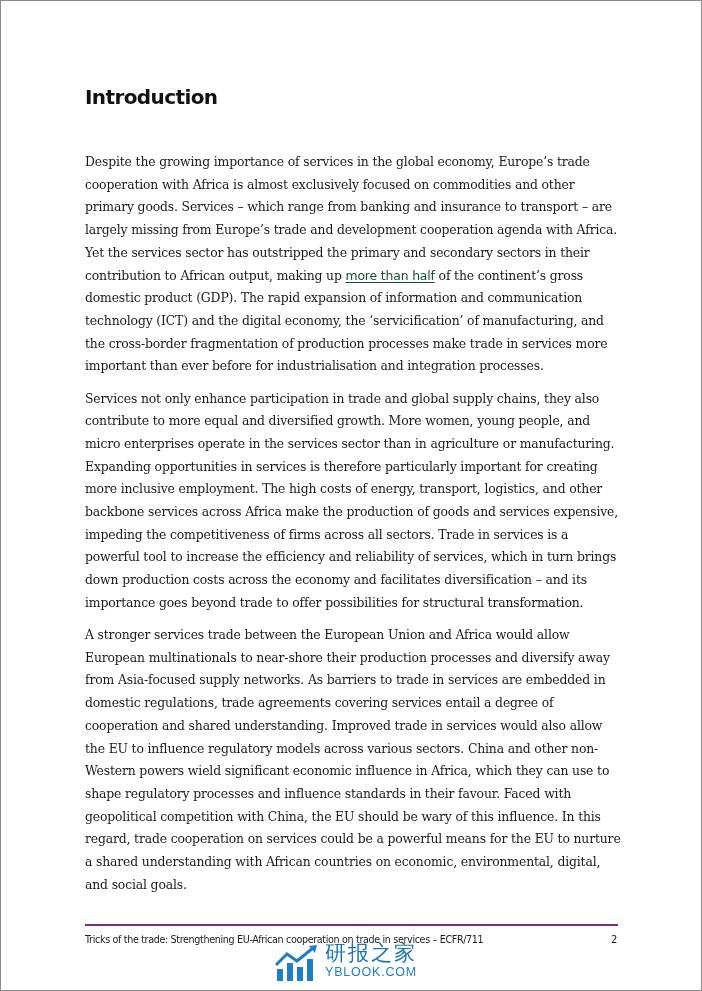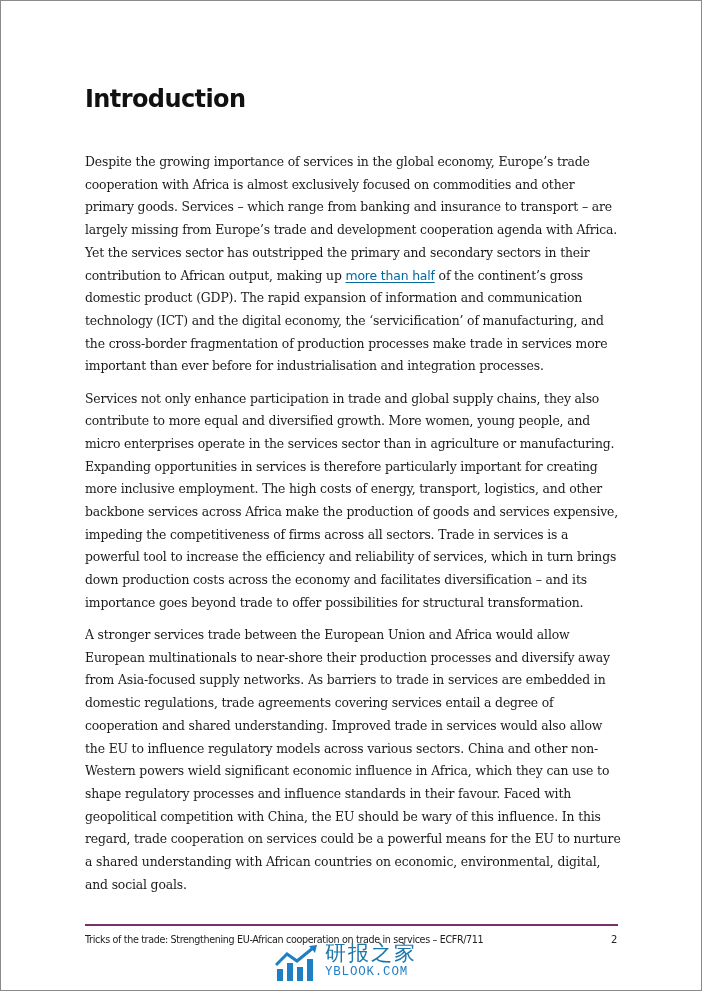--- a/index.html
+++ b/index.html
@@ -4,32 +4,32 @@
   <style>
     html, body { margin: 0; padding: 0; background: #ffffff; }
     body { width: 702px; height: 991px; position: relative; overflow: hidden; }
     .page {
       position: absolute; left: 0; top: 0; width: 700px; height: 989px;
       border: 1px solid #8a8a8a; border-bottom: 2px solid #8a8a8a; background: #fff;
     }
     .heading {
       position: absolute; left: 84px; top: 84px;
       font-family: "DejaVu Sans", sans-serif; font-weight: bold;
-      font-size: 24px; letter-spacing: -0.6px; color: #111;
+      font-size: 20px; letter-spacing: -0.6px; color: #111;
       margin: 0;
     }
     .body {
       position: absolute; left: 84px; top: 150px; width: 540px;
       font-family: "DejaVu Serif", serif; font-size: 12.4px;
       line-height: 22.7px; color: #1a1a1a; letter-spacing: -0.15px;
     }
     .body p { margin: 0 0 9.5px 0; }
     .link {
       font-family: "DejaVu Sans", sans-serif; font-size: 12.4px;
-      color: #0369a1; text-decoration: underline; text-underline-offset: 2px;
+      color: #14532d; text-decoration: underline; text-underline-offset: 2px;
     }
     .rule {
       position: absolute; left: 84px; top: 923px; width: 533px; height: 2px;
       background: #7a2f6e;
     }
     .footer-text {
       position: absolute; left: 84px; top: 933px;
       font-family: "DejaVu Sans", sans-serif; font-size: 9.6px; color: #222;
       letter-spacing: -0.35px;
     }
@@ -41,21 +41,21 @@
       position: absolute; left: 274px; top: 942px; width: 160px; height: 40px;
     }
     .wm-logo { position: absolute; left: 0; top: 2px; width: 44px; height: 36px; }
     .wm-cn {
       position: absolute; left: 50px; top: -4px;
       font-family: "DejaVu Sans", sans-serif; font-size: 21px; color: #0369a1;
       letter-spacing: 2px; white-space: nowrap; opacity: 0.9;
     }
     .wm-en {
       position: absolute; left: 50px; top: 22px;
-      font-family: Liberation Mono, monospace; font-size: 12.5px; color: #1f7fc4;
+      font-family: Liberation Sans, sans-serif; font-size: 12.5px; color: #1f7fc4;
       letter-spacing: 0.8px; white-space: nowrap;
     }
   </style>
 </head>
 <body>
 
 <div class="page">
   <h1 class="heading">Introduction</h1>
 
   <div class="body">

